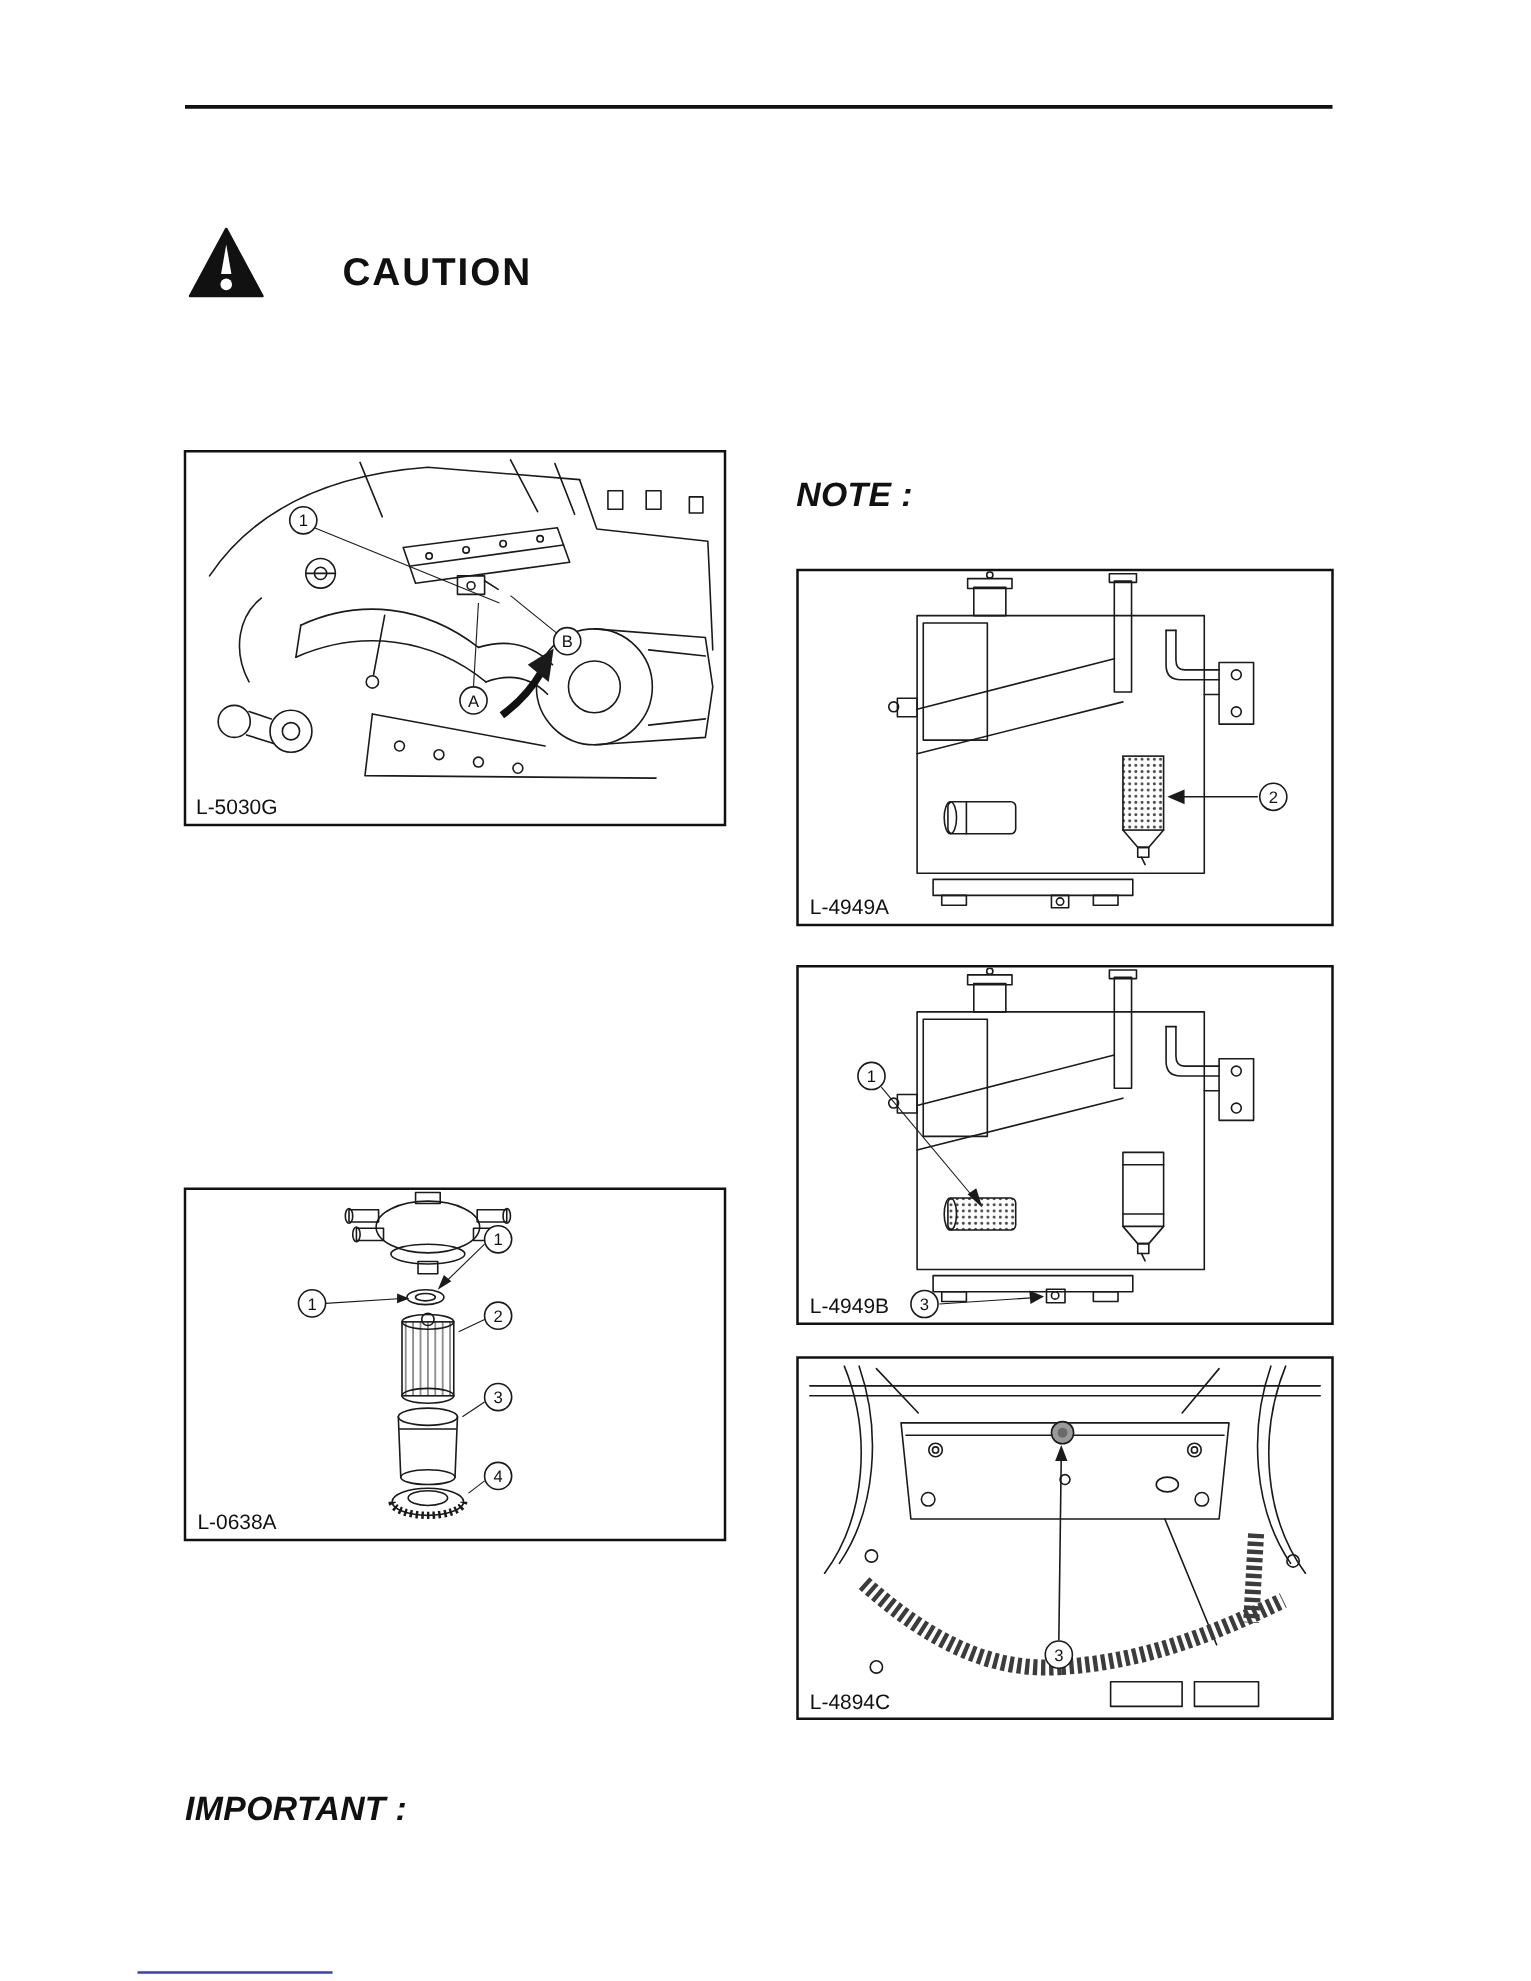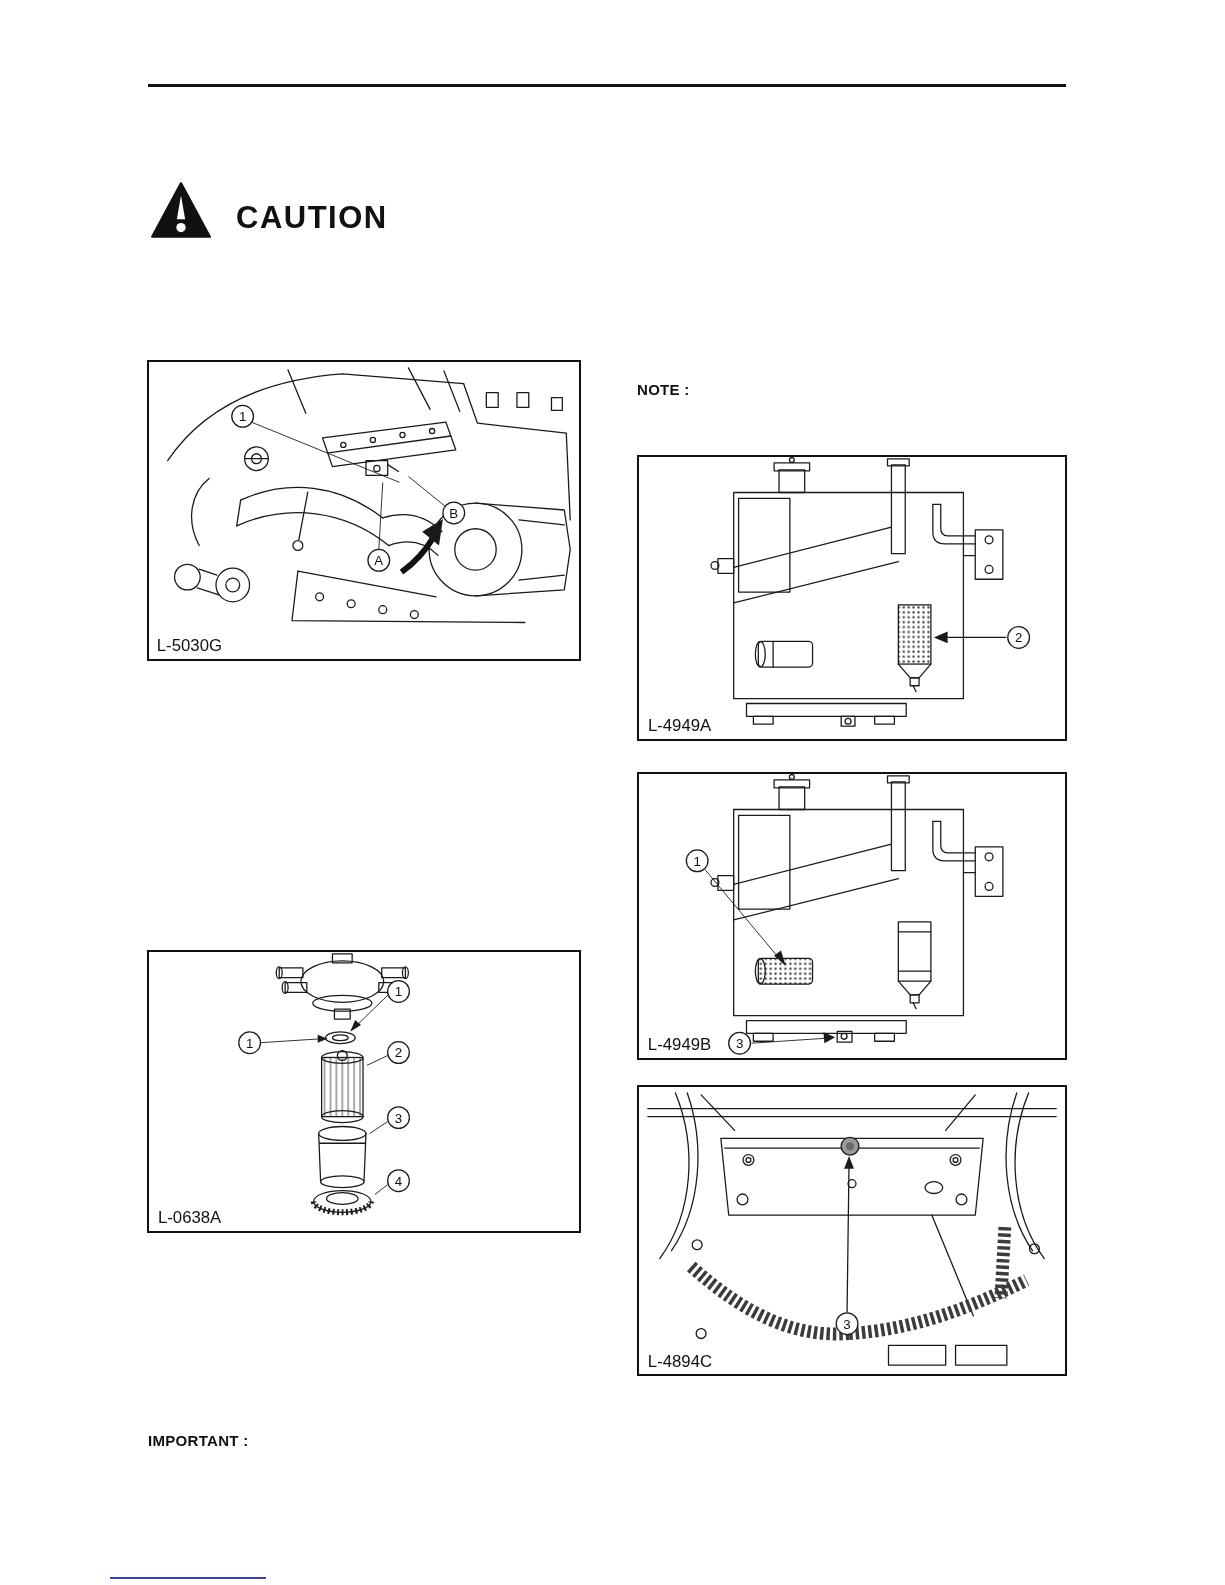--- a/index.html
+++ b/index.html
@@ -4,22 +4,22 @@
 <style>
   * { margin:0; padding:0; box-sizing:border-box; }
   html,body { background:#e9e9e9; }
   .page {
     position:relative; width:1225px; height:1585px; margin:0 auto;
     background:#ffffff; font-family:"Liberation Sans", sans-serif; color:#111;
     overflow:hidden;
   }
   .rule-top { position:absolute; left:148px; top:84px; width:918px; height:3px; background:#111; }
   .caution-row { position:absolute; left:150px; top:182px; display:flex; align-items:center; gap:24px; }
-  .caution-text { font-size:31px; font-weight:bold; letter-spacing:1.5px; padding-top:14px; }
-  .side-label { position:absolute; font-size:15px; font-weight:bold; letter-spacing:0.3px; }
+  .caution-text { font-size:31px; font-weight:bold; letter-spacing:1.5px; padding-top:14px;margin-left:38px; }
+  .side-label { position:absolute; font-size:27px; font-weight:bold; letter-spacing:0.3px;font-style:italic; }
   .note-label { left:637px; top:381px; }
   .important-label { left:148px; top:1432px; }
   .figure { position:absolute; border:2px solid #111; background:#fff; }
   .fig-engine    { left:147px; top:360px;  width:434px; height:301px; }
   .fig-tank-a    { left:637px; top:455px;  width:430px; height:286px; }
   .fig-tank-b    { left:637px; top:772px;  width:430px; height:288px; }
   .fig-filter    { left:147px; top:950px;  width:434px; height:283px; }
   .fig-underside { left:637px; top:1085px; width:430px; height:291px; }
   svg.figart { width:100%; height:100%; display:block; }
   .ln   { stroke:#1a1a1a; stroke-width:1.3; fill:none; stroke-linecap:round; stroke-linejoin:round; }

